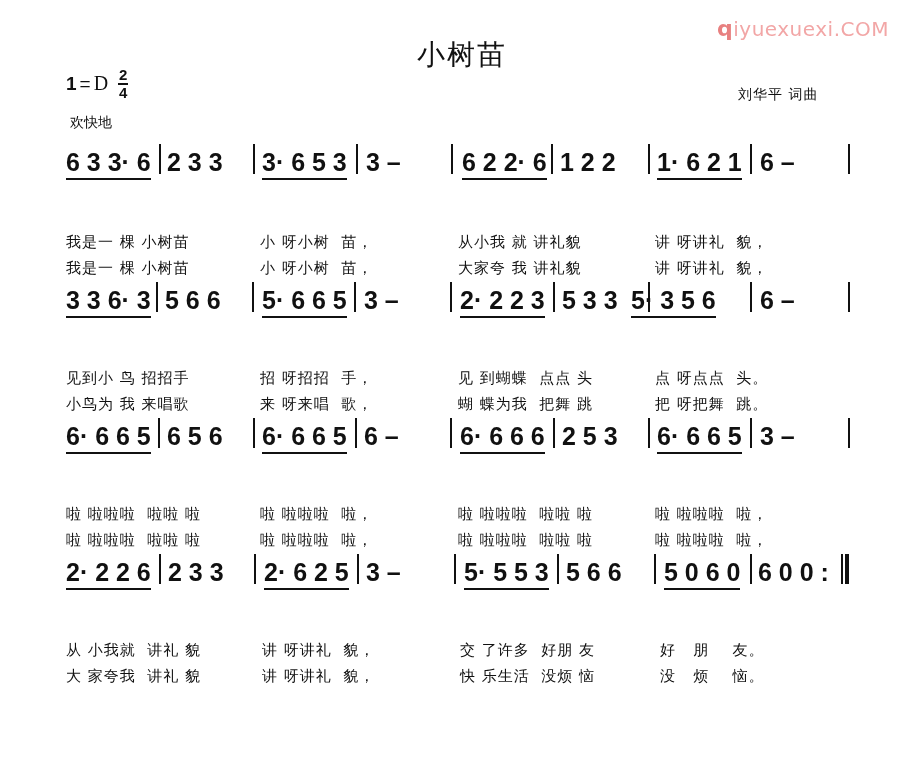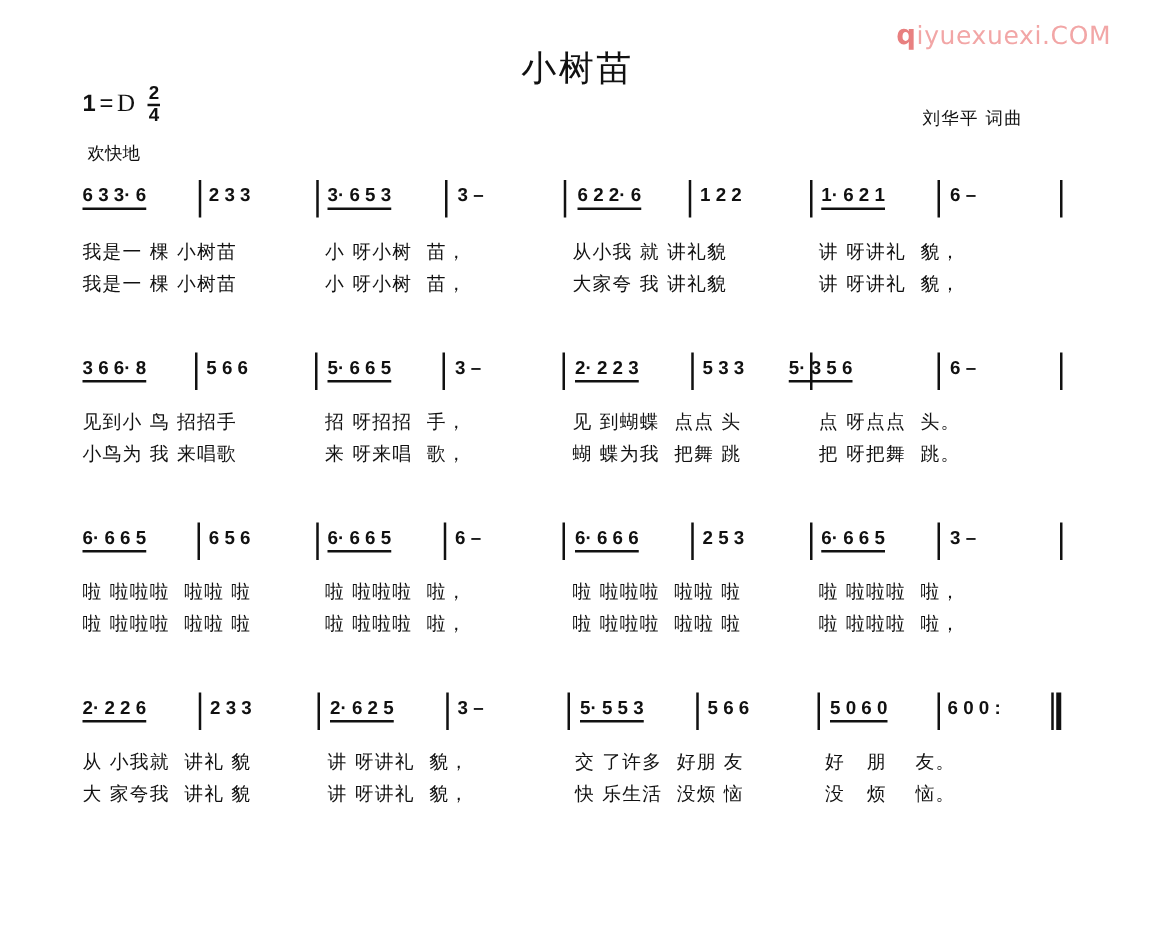--- a/index.html
+++ b/index.html
@@ -17,26 +17,26 @@
   .key .d { font-family: "Liberation Serif", serif; font-size: 20px; }
   .frac { display: inline-flex; flex-direction: column; align-items: center; margin-left: 10px;
           font-weight: bold; font-size: 15px; line-height: 14px; }
   .frac .line { width: 10px; height: 1.5px; background: #111; margin: 1px 0; }
   .tempo { position: absolute; left: 70px; top: 114px; font-size: 14px; }
   .composer { position: absolute; left: 738px; top: 86px; font-size: 14px; letter-spacing: 1px; }
 
   .system { position: absolute; left: 0; width: 924px; }
   .notes { position: absolute; left: 0; top: 0; height: 40px; width: 924px; }
   .note-group { position: absolute; top: 8px; font-family: "Liberation Sans", sans-serif;
-                font-weight: bold; font-size: 15px; letter-spacing: 0; white-space: nowrap; }
+                font-weight: bold; font-size: 25px; letter-spacing: 0; white-space: nowrap; }
   .barline { position: absolute; top: 4px; width: 1.5px; height: 30px; background: #111; }
   .barline.end { width: 4px; }
   .ul1 { border-bottom: 2px solid #111; padding-bottom: 1px; }
   .lyric { position: absolute; font-size: 15px; letter-spacing: 1px; white-space: pre;
-           font-family: "DejaVu Serif", serif; }
+           font-family: "DejaVu Serif", serif; margin-top: 41px; }
 </style>
 </head>
 <body>
 
 <div class="title">小树苗</div>
 <div class="watermark"><span class="q">q</span><span>iyuexuexi.COM</span></div>
 
 <div class="key">
   <span class="one">1</span>
   <span class="eq">=</span>
@@ -74,21 +74,21 @@
   <div class="lyric" style="left:458px;top:52px">从小我 就 讲礼貌</div>
   <div class="lyric" style="left:655px;top:52px">讲 呀讲礼  貌，</div>
   <div class="lyric" style="left:66px;top:78px">我是一 棵 小树苗</div>
   <div class="lyric" style="left:260px;top:78px">小 呀小树  苗，</div>
   <div class="lyric" style="left:458px;top:78px">大家夸 我 讲礼貌</div>
   <div class="lyric" style="left:655px;top:78px">讲 呀讲礼  貌，</div>
 </div>
 
 <div class="system" style="top:278px">
   <div class="notes">
-    <span class="note-group ul1" style="left:66px">3 6 6· 8</span>
+    <span class="note-group ul1" style="left:66px">3 3 6· 3</span>
     <div class="barline" style="left:156px"></div>
     <span class="note-group" style="left:165px">5 6 6</span>
     <div class="barline" style="left:252px"></div>
     <span class="note-group ul1" style="left:262px">5· 6 6 5</span>
     <div class="barline" style="left:354px"></div>
     <span class="note-group" style="left:364px">3  –</span>
     <div class="barline" style="left:450px"></div>
     <span class="note-group ul1" style="left:460px">2· 2 2 3</span>
     <div class="barline" style="left:553px"></div>
     <span class="note-group" style="left:562px">5 3 3</span>

